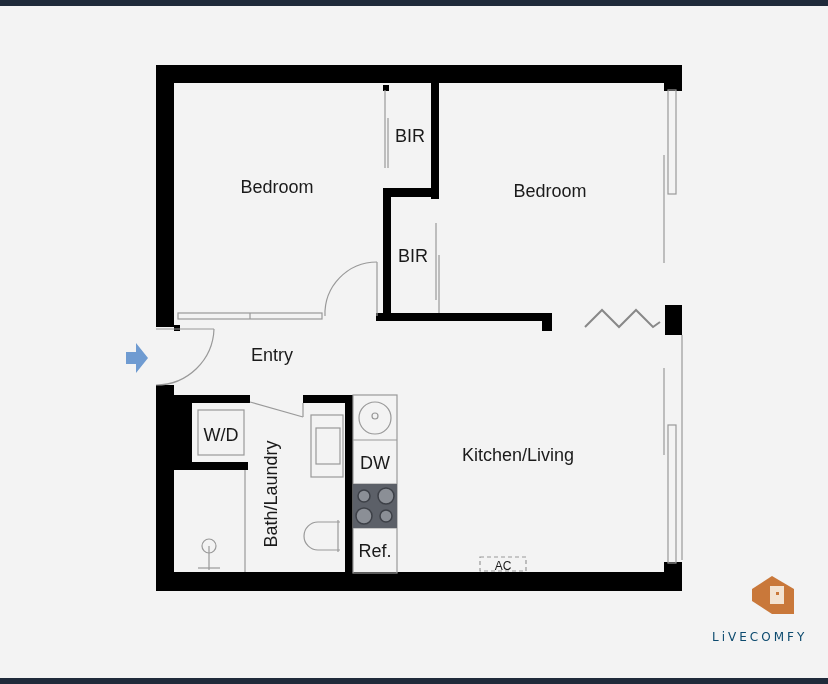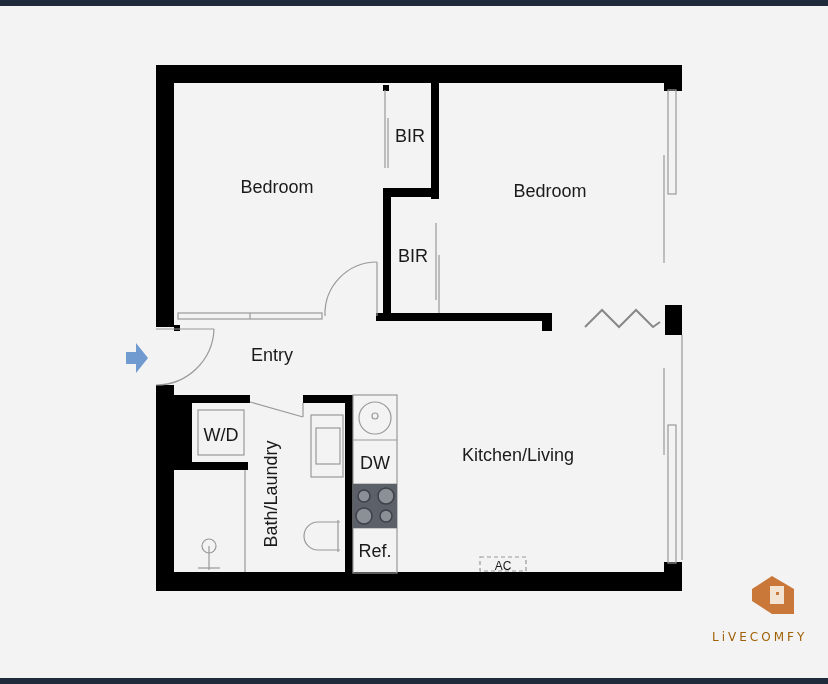--- a/index.html
+++ b/index.html
@@ -1,21 +1,21 @@
 <!DOCTYPE html>
 <html><head>
 <meta charset="utf-8">
 <style>
   html,body{margin:0;padding:0;}
   body{width:828px;height:684px;background:#f3f3f3;position:relative;overflow:hidden;font-family:"Liberation Sans",sans-serif;}
   .topbar{position:absolute;left:0;top:0;width:828px;height:6px;background:#1f2a3a;}
   .bottombar{position:absolute;left:0;top:678px;width:828px;height:6px;background:#1f2a3a;}
   svg.plan{position:absolute;left:0;top:0;}
   .lbl{font-family:"Liberation Sans",sans-serif;fill:#1a1a1a;}
-  .brand{position:absolute;left:712px;top:630px;font-family:"DejaVu Sans",sans-serif;font-size:12px;letter-spacing:3px;color:#a16207;}
+  .brand{position:absolute;left:712px;top:630px;font-family:"DejaVu Sans",sans-serif;font-size:12px;letter-spacing:3px;color:#0c4a6e;}
 </style>
 </head>
 <body>
 
 <div class="topbar"></div>
 
 <svg class="plan" width="828" height="684" viewBox="0 0 828 684">
 
   <g fill="#000">
     <rect x="156" y="65" width="526" height="18"></rect>

